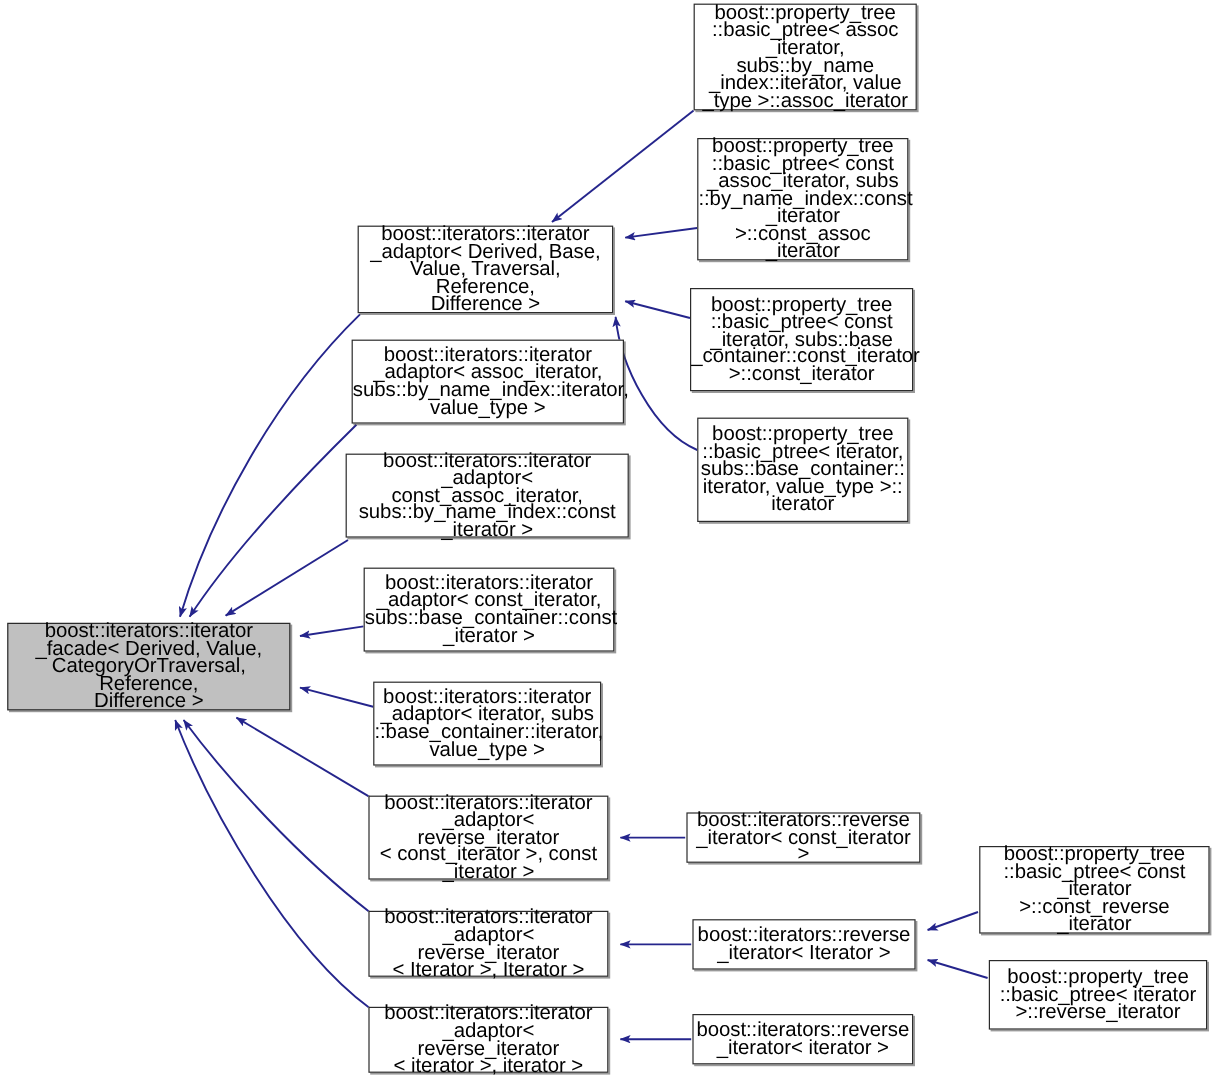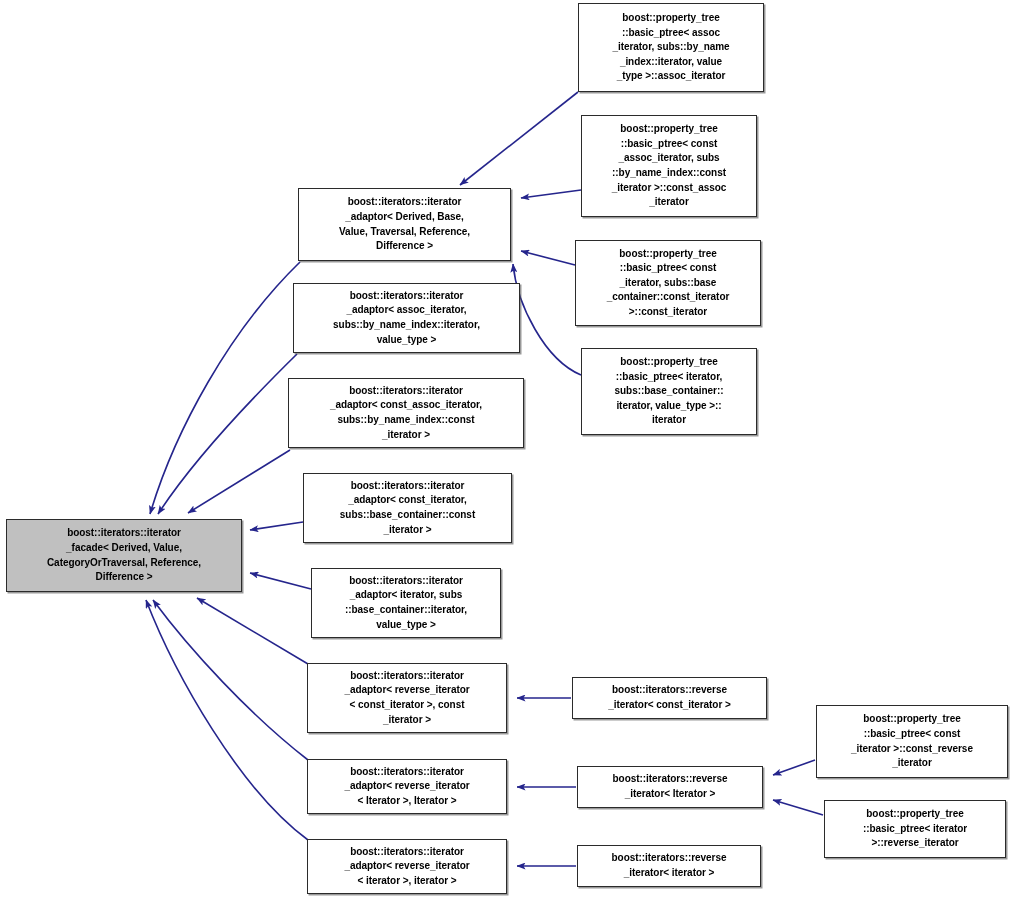--- a/index.html
+++ b/index.html
@@ -22,30 +22,29 @@
     width: 1012px;
     height: 899px;
     pointer-events: none;
   }
   .node {
     position: absolute;
     box-sizing: border-box;
     border: 1px solid #2b2b2b;
     background: #ffffff;
     color: #000000;
-    font-size: 10px;
+    font-size: 17px;
     line-height: 14.6px;
     text-align: center;
     display: flex;
     align-items: center;
     justify-content: center;
     white-space: pre-line;
     box-shadow: 1.5px 1.5px 0 rgba(70,70,70,0.55);
     letter-spacing: -0.05px;
-    font-weight: bold;
   }
   .node.highlight {
     background: #c0c0c0;
   }
   .node-label {
     display: block;
     width: 100%;
     padding: 0 2px;
   }
 </style>

